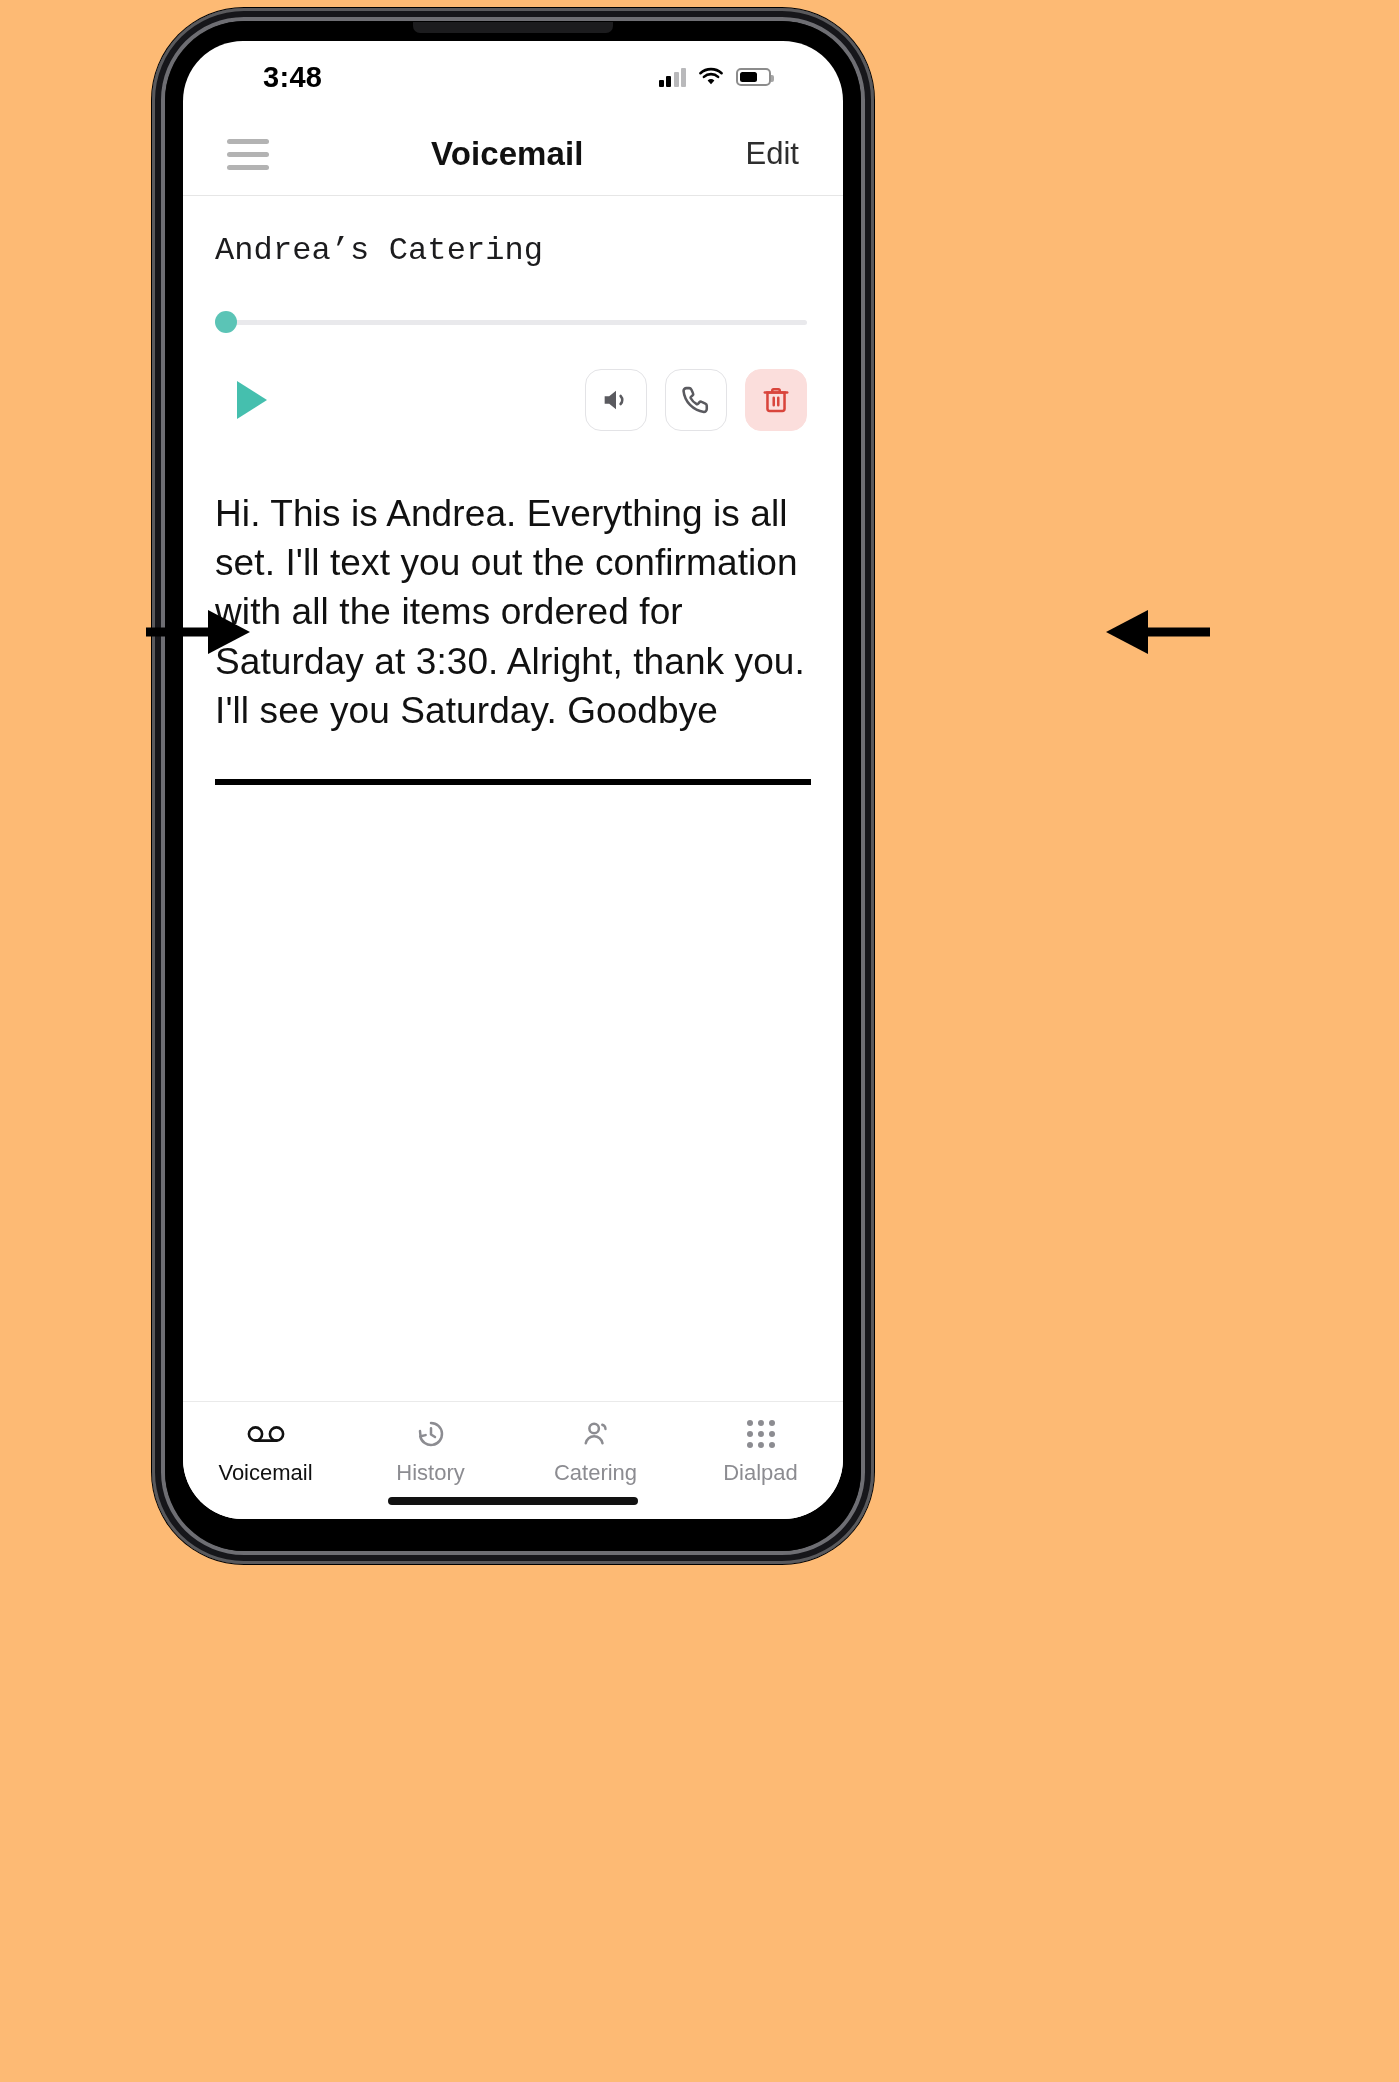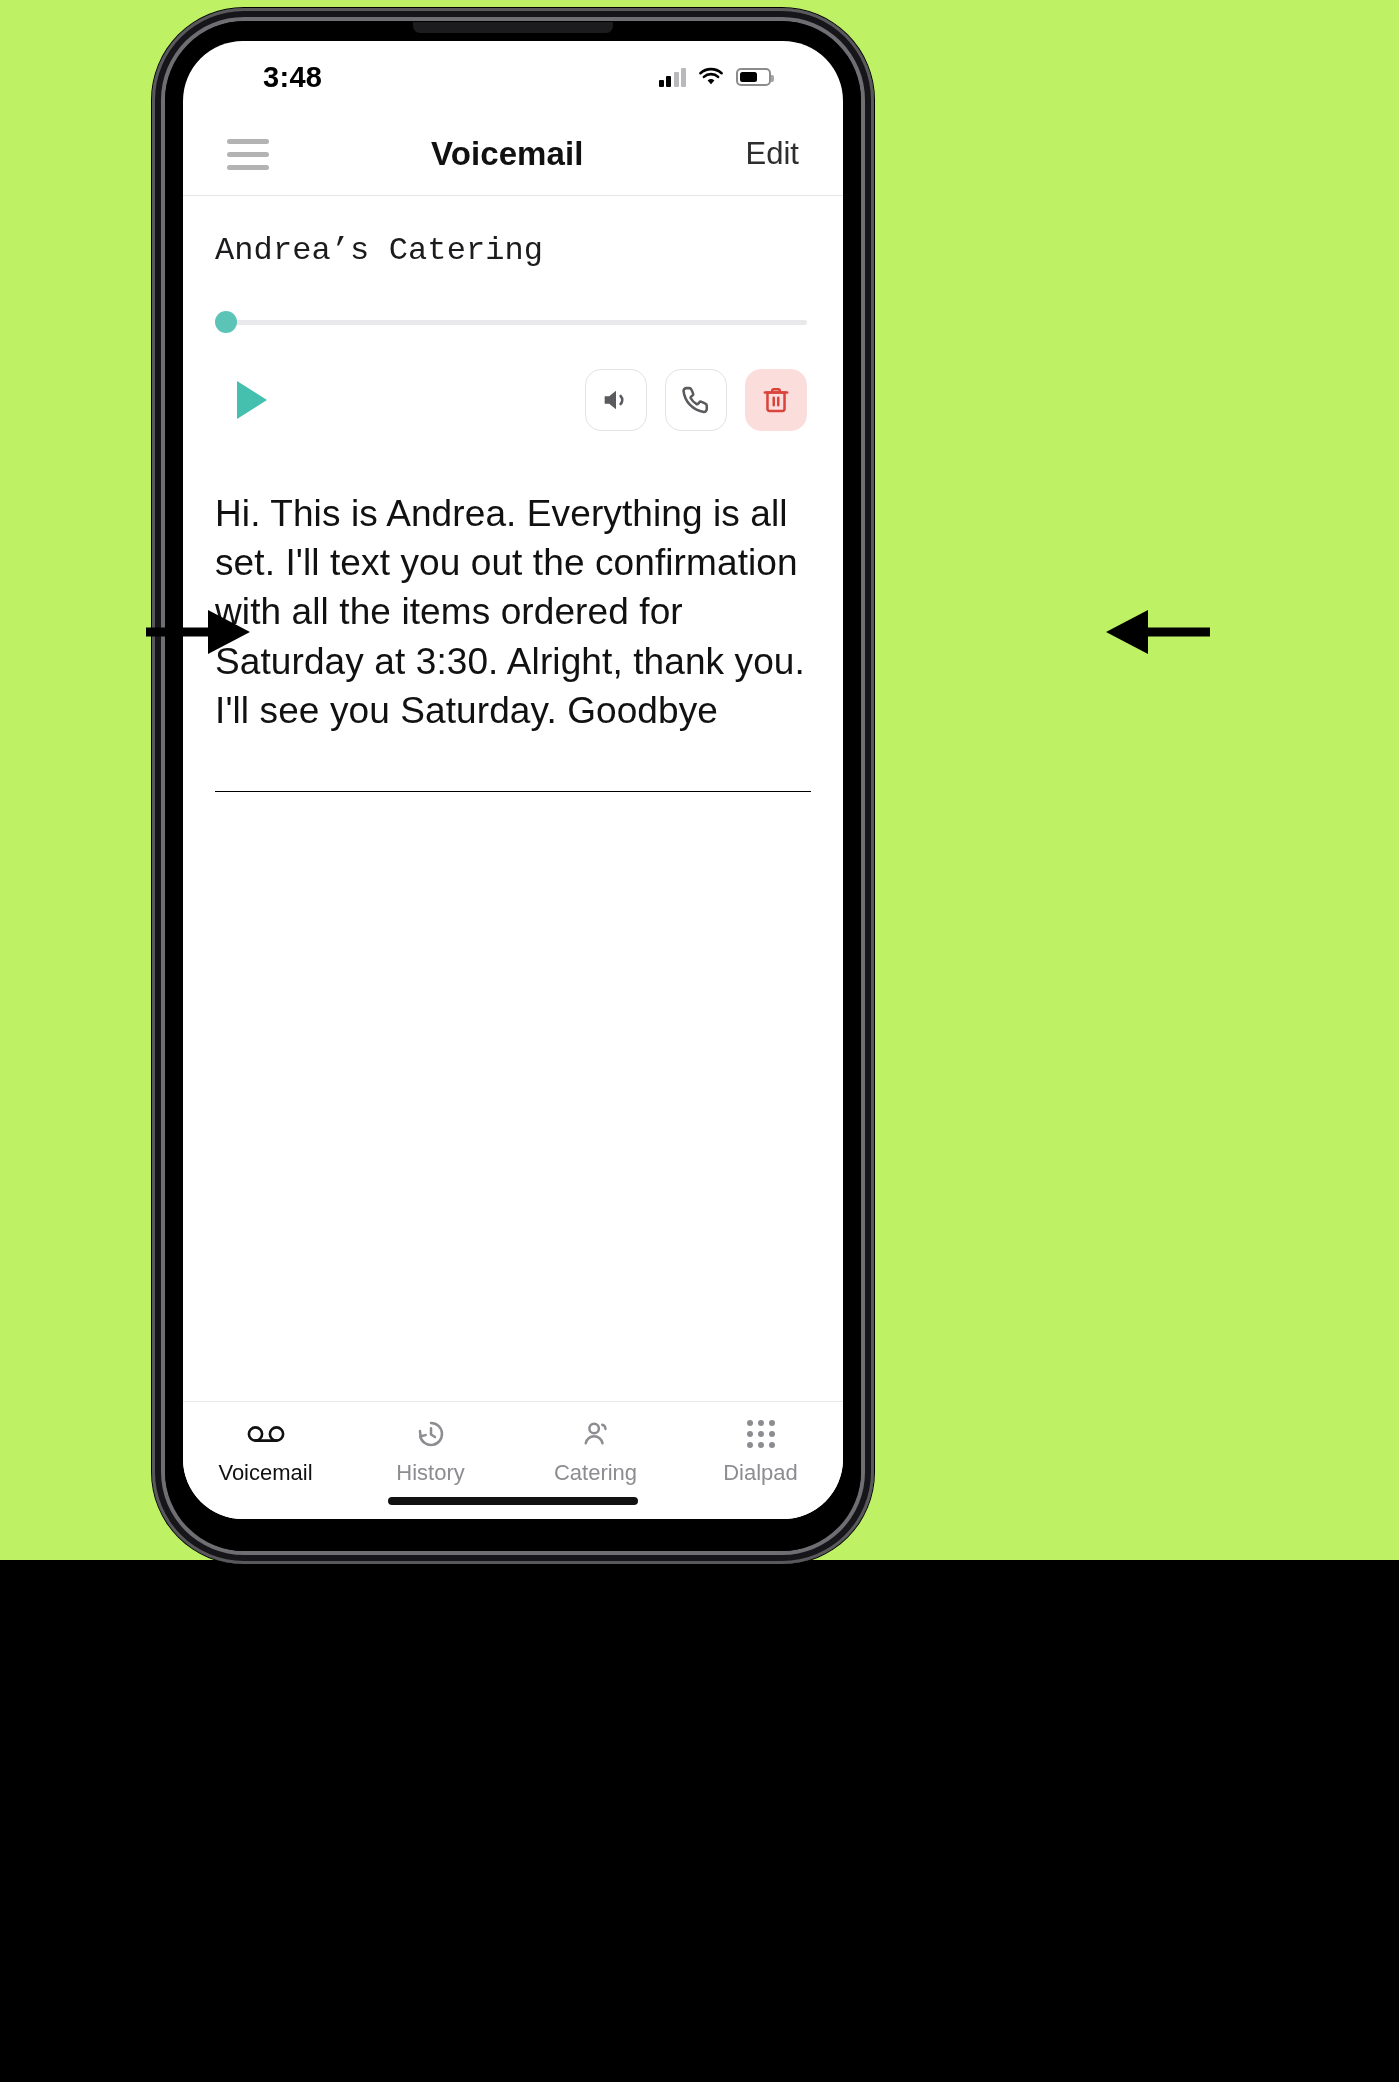--- a/index.html
+++ b/index.html
@@ -3,21 +3,21 @@
 <meta charset="utf-8">
 <style>
   * { box-sizing: border-box; margin: 0; padding: 0; }
   html, body {
     width: 1399px; height: 2082px;
     background: #000;
     font-family: "Liberation Sans", sans-serif;
     overflow: hidden;
   }
 
-  #stage { position: relative; width: 1399px; height: 1560px; background:#bef264; }
+  #stage { position: relative; width: 1399px; height: 2082px; background:#fdba74; }
 
   
   .device {
     position: absolute;
     left: 152px; top: 8px;
     width: 722px; height: 1556px;
     border-radius: 92px;
     background: #0a0a0a;
     box-shadow: inset 0 0 0 3px #59595c,
                 inset 0 0 0 9px #16161a,
@@ -129,22 +129,22 @@
     border: 1.5px solid #e3e3e6; background: #fff;
     display: flex; align-items: center; justify-content: center;
     cursor: pointer;
   }
   .abtn.danger { background: #fbdedc; border-color: #fbdedc; }
 
   .transcript {
     margin: 56px 32px 0 32px;
     font-size: 37px; line-height: 1.33; color: #111;
     letter-spacing: .1px;
-    padding-bottom: 56px;
-    border-bottom: 1px solid #000000;
+    padding-bottom: 44px;
+    border-bottom: 6px solid #000000;
   }
 
   
   .tabbar {
     position: absolute; left: 0; bottom: 0; width: 100%; height: 118px;
     border-top: 1px solid #eaeaea; background: #fff;
     display: flex; align-items: flex-start; padding-top: 16px;
   }
   .tab {
     flex: 1; display: flex; flex-direction: column; align-items: center; gap: 10px;

